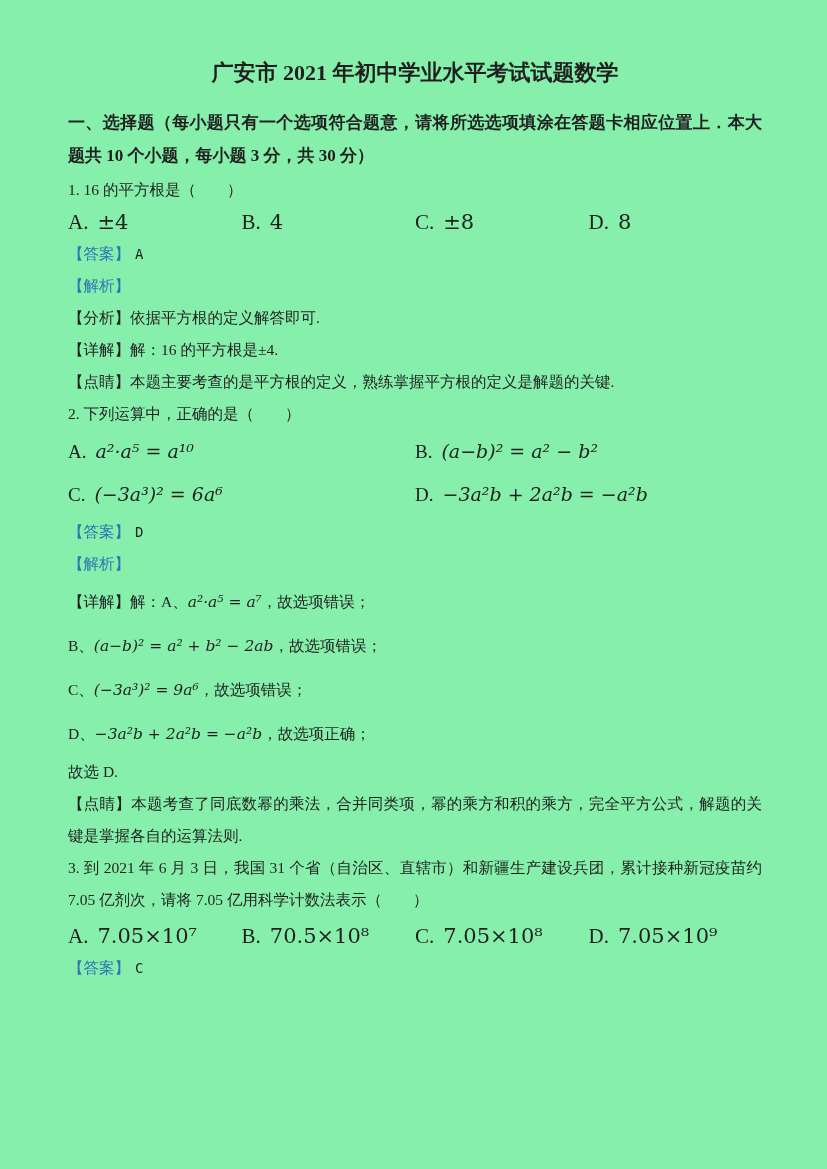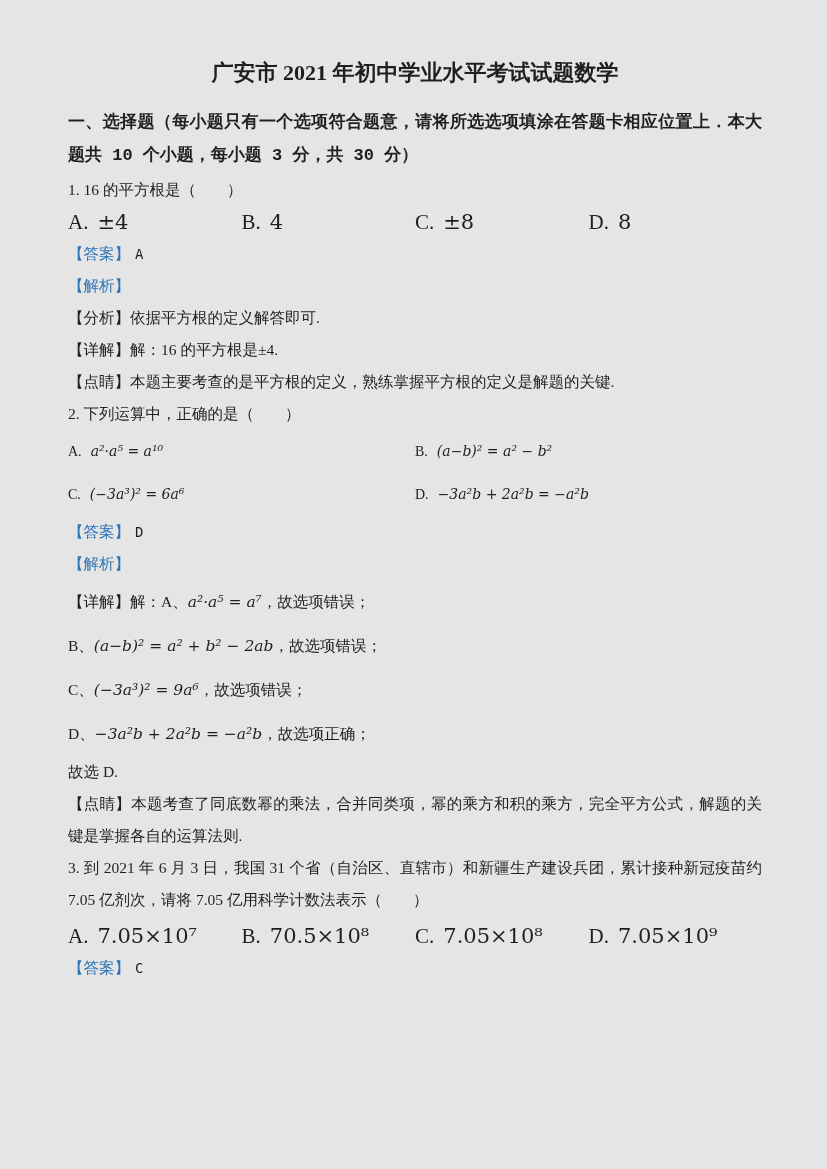--- a/index.html
+++ b/index.html
@@ -12,54 +12,53 @@
     height: 1169px;
     overflow: hidden;
     font-family: "Liberation Serif", "DejaVu Serif", serif;
     color: #1f1f1f;
   }
   .page {
     box-sizing: border-box;
     width: 827px;
     height: 1169px;
     padding: 58px 65px 0 68px;
-    background: #e5e5e5;
+    background: #86efac;
   }
   .title {
     margin: 0 0 18px 0;
     font-size: 22px;
     line-height: 30px;
     font-weight: bold;
     text-align: center;
     white-space: nowrap;
   }
   .sect {
     margin: 0 0 2px 0;
     font-size: 17px;
     font-weight: bold;
     line-height: 33px;
     text-align: justify;
-    font-family: Liberation Mono, monospace;
   }
   .ln {
     margin: 0;
     font-size: 15.5px;
     line-height: 32px;
     text-align: justify;
   }
   .optrow {
     display: flex;
     line-height: 32px;
     font-size: 21px;
   }
   .optrow .opt { width: 25%; }
   .optgrid {
     display: flex;
     flex-wrap: wrap;
-    font-size: 14px;
+    font-size: 19px;
   }
   .optgrid .opt { width: 50%; line-height: 43px; }
   .okey { margin-right: 9px; }
   .blue { color: #2e74b5; }
   .ansv {
     font-family: "DejaVu Sans Mono", monospace;
     font-size: 14px;
     margin-left: 5px;
   }
   .math {

